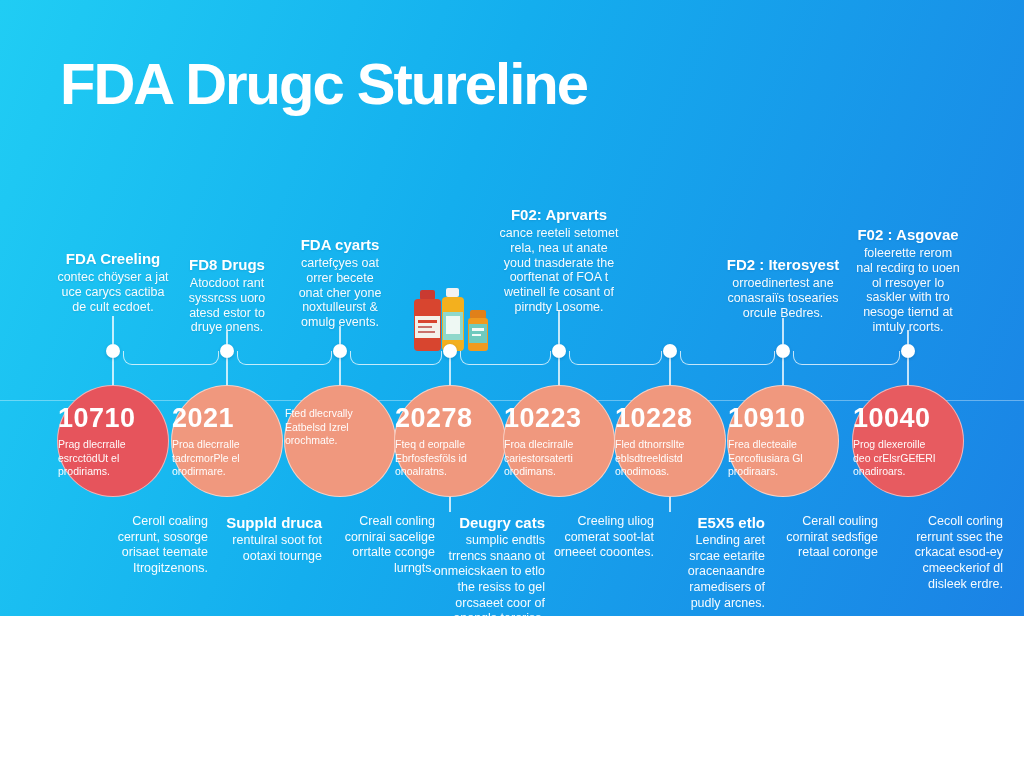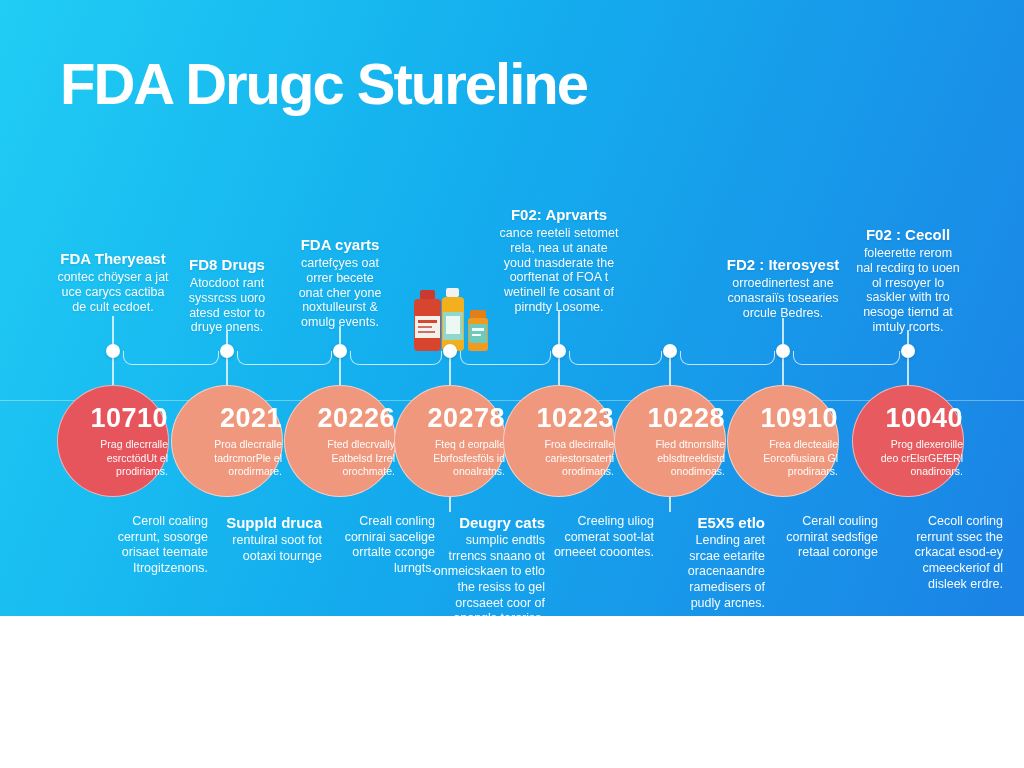--- a/index.html
+++ b/index.html
@@ -23,21 +23,21 @@
   .dot{position:absolute;width:14px;height:14px;border-radius:50%;background:#ffffff;z-index:3;top:344px;
        box-shadow:0 1px 3px rgba(0,60,110,.25);}
   .bracket{position:absolute;top:351px;height:13px;z-index:1;
     border-left:1.5px solid rgba(255,255,255,.75);
     border-right:1.5px solid rgba(255,255,255,.75);
     border-bottom:1.5px solid rgba(255,255,255,.75);
     border-bottom-left-radius:9px;border-bottom-right-radius:9px;}
   .hline{position:absolute;top:400px;left:0;width:1024px;height:1px;background:rgba(255,255,255,.35);z-index:0;}
   .circle{
     position:absolute;top:385px;width:112px;height:112px;border-radius:50%;
-    border:1px solid rgba(255,255,255,.55);z-index:2;text-align:right;
+    border:1px solid rgba(255,255,255,.55);z-index:2;text-align:left;
     box-sizing:border-box;padding-top:17px;
   }
   .circle.red{background:#e6545c;}
   .circle.salmon{background:#f0987e;}
   .year{font-size:27px;font-weight:700;letter-spacing:.5px;}
   .cbody{font-size:10.5px;line-height:1.3;margin-top:4px;color:rgba(255,255,255,.97);}
   .botblock{top:514px;text-align:right;}
   .bottles{position:absolute;left:406px;top:288px;z-index:2;}
   .footer-left{position:absolute;left:48px;top:712px;font-size:18px;color:rgba(255,255,255,.95);letter-spacing:.3px;}
   .brand{position:absolute;left:800px;top:698px;display:flex;align-items:center;z-index:2;}
@@ -49,21 +49,21 @@
 </head>
 <body>
 
 <div class="canvas">
 
   <div class="title">FDA Drugc Stureline</div>
 
   <div class="hline"></div>
 
   <div class="topblock" style="left:18px;top:250px">
-    <div class="thead">FDA Theryeast</div>
+    <div class="thead">FDA Creeling</div>
     <div class="tbody pre">contec chöyser a jat
 uce carycs cactiba
 de cult ecdoet.</div>
   </div>
   <div class="topblock" style="left:132px;top:256px">
     <div class="thead">FD8 Drugs</div>
     <div class="tbody pre">Atocdoot rant
 syssrcss uoro
 atesd estor to
 druye onens.</div>
@@ -85,21 +85,21 @@
 wetinell fe cosant of
 pirndty Losome.</div>
   </div>
   <div class="topblock" style="left:688px;top:256px">
     <div class="thead">FD2 : Iterosyest</div>
     <div class="tbody pre">orroedinertest ane
 conasraiïs tosearies
 orcule Bedres.</div>
   </div>
   <div class="topblock" style="left:813px;top:226px">
-    <div class="thead">F02 : Cecoll</div>
+    <div class="thead">F02 : Asgovae</div>
     <div class="tbody pre">foleerette rerom
 nal recdirg to uoen
 ol rresoyer lo
 saskler with tro
 nesoge tiernd at
 imtuly rcorts.</div>
   </div>
 
   <svg class="bottles" width="92" height="66" viewBox="0 0 92 66">
     <rect x="14" y="2" width="15" height="10" rx="2" fill="#c93a31"></rect>
@@ -158,21 +158,20 @@
 esrcctödUt el
 prodiriams.</div>
   </div>
   <div class="circle salmon" style="left:171px">
     <div class="year">2021</div>
     <div class="cbody pre">Proa dlecrralle
 tadrcmorPle el
 orodirmare.</div>
   </div>
   <div class="circle salmon" style="left:284px">
-    <div class="year">20226</div>
     <div class="cbody pre">Fted dlecrvally
 Eatbelsd Izrel
 orochmate.</div>
   </div>
   <div class="circle salmon" style="left:394px">
     <div class="year">20278</div>
     <div class="cbody pre">Fteq d eorpalle
 Ebrfosfesföls id
 onoalratns.</div>
   </div>

